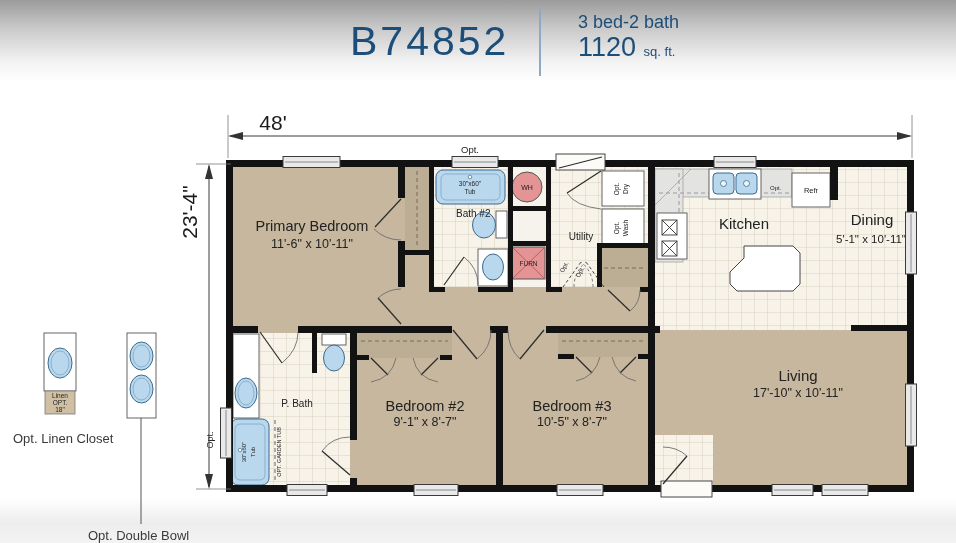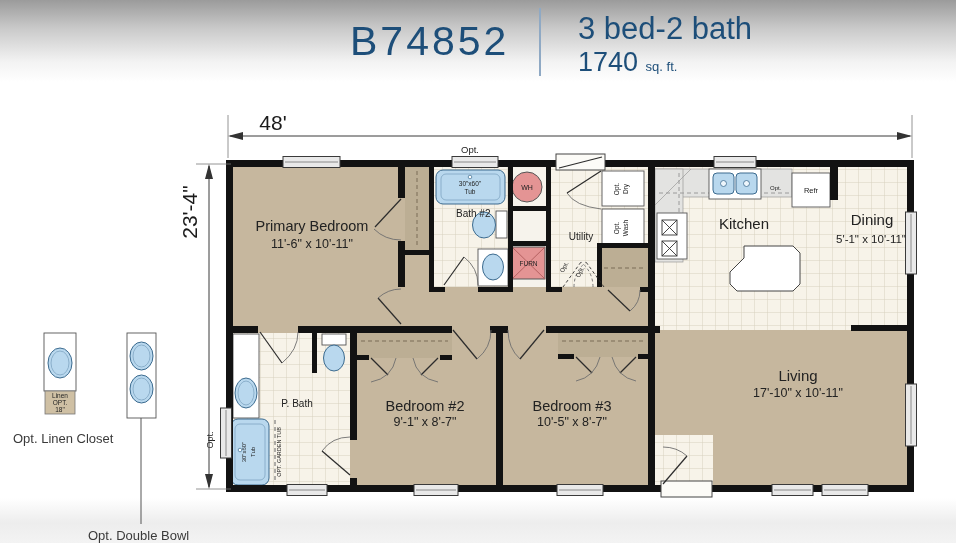--- a/index.html
+++ b/index.html
@@ -5,21 +5,21 @@
   html,body{margin:0;padding:0;}
   body{width:956px;height:543px;overflow:hidden;font-family:"Liberation Sans",sans-serif;}
   .page{position:relative;width:956px;height:543px;
         background:linear-gradient(180deg,#9b9b9b 0px,#c9c9c9 28px,#f3f3f3 62px,#ffffff 82px);}
   .footer-fade{position:absolute;left:0;top:498px;width:956px;height:45px;
         background:linear-gradient(180deg,rgba(240,240,240,0) 0%,#ededed 55%,#f3f3f3 100%);}
   .header{position:absolute;left:0;top:0;width:872px;height:85px;color:var(--accent,#1d4e79);}
   .model{position:absolute;left:350px;top:18px;font-size:41px;letter-spacing:3px;font-weight:500;}
   .divider{position:absolute;left:539px;top:8px;width:2px;height:68px;background:#8fa9c4;}
   .specs{position:absolute;left:578px;top:12px;line-height:1.12;}
-  .specs .line1{font-size:31px;font-weight:500;}
+  .specs .line1{font-size:18px;font-weight:500;}
   .specs .line2{font-size:27px;font-weight:500;}
   .specs .unit{font-size:13px;font-weight:400;}
   svg{position:absolute;left:0;top:0;}
   svg text{font-family:"Liberation Sans",sans-serif;fill:#222;}
   .room-name{font-size:14.5px;}
   .room-size{font-size:12.5px;}
   .small-label{font-size:10px;}
   .tiny{font-size:6.5px;}
   .caption{font-size:13px;fill:#3a3a3a;}
   .dim-label{font-size:21px;fill:#1b1b1b;}
@@ -343,18 +343,18 @@
       <text x="88" y="540" class="caption">Opt. Double Bowl</text>
     </g>
   </svg>
 
   <div class="header">
     <div class="model">B74852</div>
     <div class="divider"></div>
     <div class="specs">
       <div class="line1">3 bed-2 bath</div>
       <div class="line2">
-        <span>1740</span>
+        <span>1120</span>
         <span class="unit">sq. ft.</span>
       </div>
     </div>
   </div>
 </div>
 
 </body></html>

